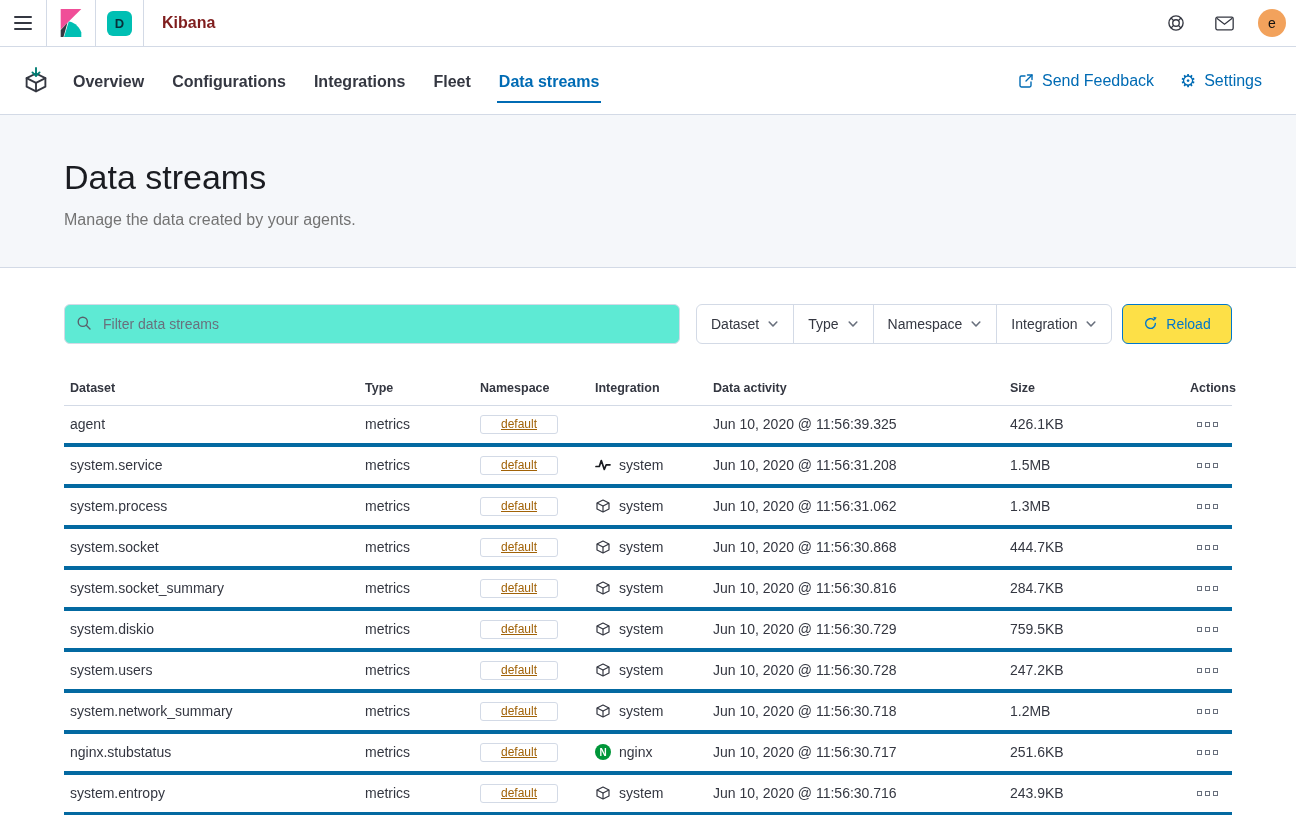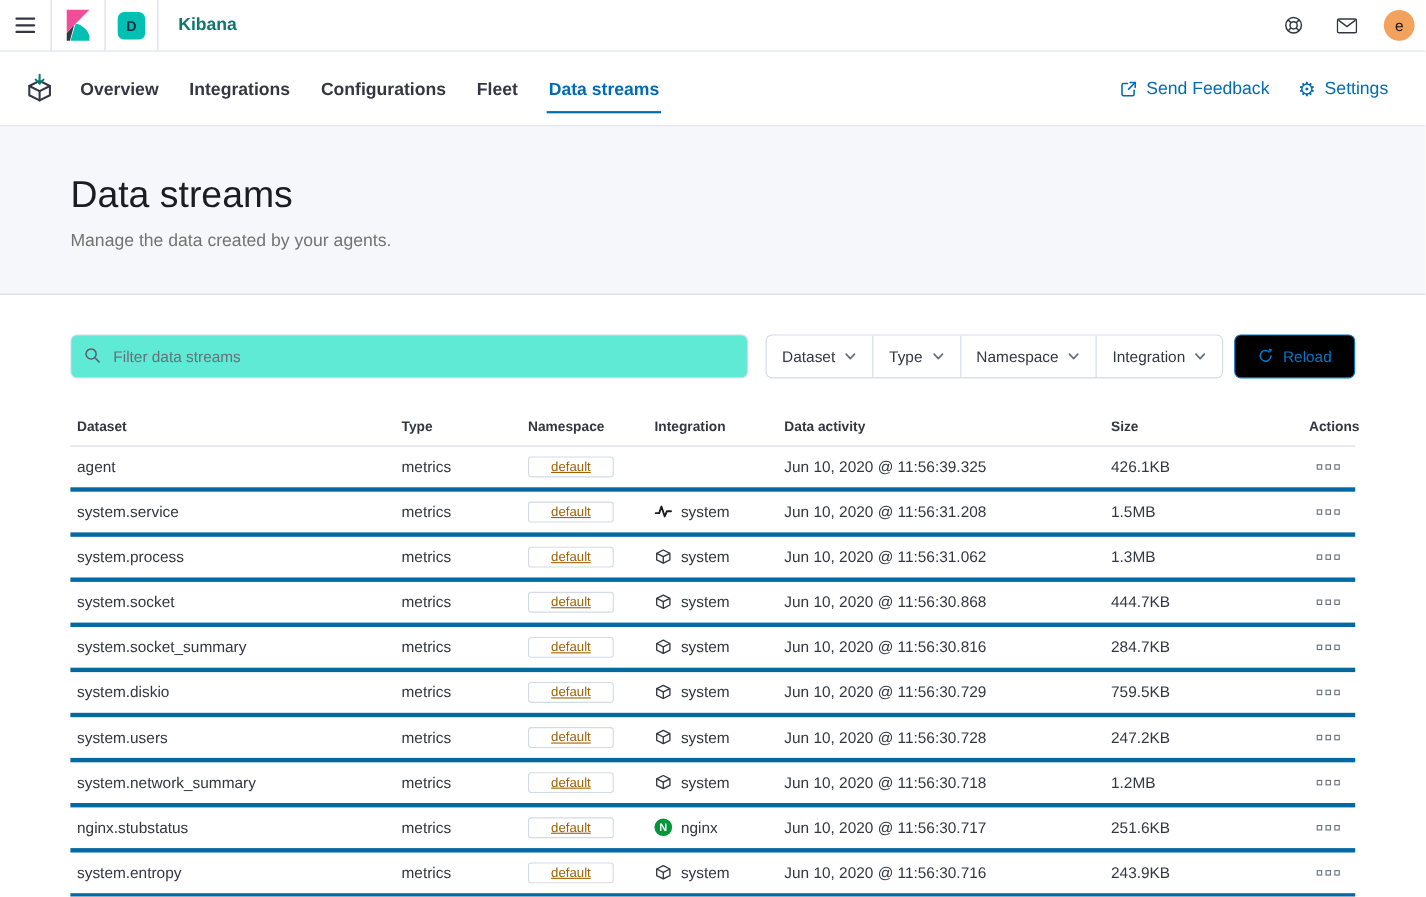--- a/index.html
+++ b/index.html
@@ -12,21 +12,21 @@
   
   .topbar { height:47px; background:#fff; border-bottom:1px solid #d3dae6; display:flex; align-items:stretch; }
   .tb-sec { display:flex; align-items:center; justify-content:center; }
   .tb-border-r { border-right:1px solid #d3dae6; }
   .tb-border-l { border-left:1px solid #d3dae6; }
   .hamburger-btn { width:47px; background:none; border:none; border-right:1px solid #d3dae6; cursor:pointer; display:flex; flex-direction:column; gap:3.5px; align-items:center; justify-content:center; }
   .hamburger-btn i { display:block; width:18px; height:2.4px; background:#343741; border-radius:1px; }
   .logo-sec { width:49px; cursor:pointer; }
   .space-sec { width:48px; cursor:pointer; }
   .space-badge { width:25px; height:25px; border-radius:6px; background:#00BFB3; color:#07303a; font-size:13px; font-weight:700; display:flex; align-items:center; justify-content:center; }
-  .breadcrumb { padding:0 18px; font-size:16px; font-weight:600; color:#0f766e; }
+  .breadcrumb { padding:0 18px; font-size:16px; font-weight:600; color:#7f1d1d; }
   .tb-right { margin-left:auto; display:flex; align-items:stretch; }
   .tb-icon-btn { width:48px; background:none; border:none; cursor:pointer; display:flex; align-items:center; justify-content:center; }
   .avatar { width:28px; height:28px; border-radius:50%; background:#F2A25C; color:#111; font-size:14px; display:flex; align-items:center; justify-content:center; }
   
   .nav { height:68px; background:#fff; border-bottom:1px solid #d3dae6; display:flex; align-items:center; padding-right:34px; }
   .nav-appicon { padding-left:21px; display:flex; align-items:center; }
   .tabs { display:flex; gap:24px; margin-left:20px; align-items:flex-start; height:100%; }
   .tab { font-size:16px; font-weight:700; color:#343741; background:none; border:none; cursor:pointer; padding:26px 2px 10px; border-bottom:2px solid transparent; font-family:inherit; }
   .tab.active { color:#006BB4; border-bottom-color:#006BB4; }
   .nav-actions { margin-left:auto; display:flex; gap:26px; align-items:center; }
@@ -39,21 +39,21 @@
   
   .content { padding:36px 64px 0; }
   .filter-row { display:flex; align-items:center; }
   .search-box { position:relative; width:616px; }
   .search-box input { width:100%; height:40px; border:1px solid #d3dae6; border-radius:6px; background:#5eead4; padding:0 12px 0 38px; font-size:14px; color:#343741; font-family:inherit; outline:none; }
   .search-box input::placeholder { color:#69707D; }
   .search-icon { position:absolute; left:12px; top:11px; }
   .filter-group { margin-left:16px; display:flex; height:40px; border:1px solid #d3dae6; border-radius:6px; background:#fff; overflow:hidden; }
   .filter-btn { display:flex; gap:8px; align-items:center; padding:0 14px; background:none; border:none; border-right:1px solid #d3dae6; font-size:14px; color:#343741; cursor:pointer; font-family:inherit; }
   .filter-btn:last-child { border-right:none; }
-  .reload-btn { margin-left:auto; min-width:110px; height:40px; border:1px solid #0077CC; border-radius:6px; background:#000000; color:#0077CC; font-size:14px; font-weight:500; display:flex; gap:8px; align-items:center; justify-content:center; cursor:pointer; font-family:inherit; }
+  .reload-btn { margin-left:auto; min-width:110px; height:40px; border:1px solid #0077CC; border-radius:6px; background:#fde047; color:#0077CC; font-size:14px; font-weight:500; display:flex; gap:8px; align-items:center; justify-content:center; cursor:pointer; font-family:inherit; }
   
   .table { margin-top:28px; }
   .thead, .trow { display:grid; grid-template-columns:295px 115px 115px 118px 297px 180px 1fr; align-items:center; }
   .thead { padding:9px 0 10px; border-bottom:1px solid #d3dae6; }
   .th { font-size:12.5px; font-weight:700; color:#343741; padding-left:6px; }
   .th.right { justify-self:end; padding-right:8px; }
   .trow { height:41px; border-bottom:4px solid #0369a1; font-size:14px; }
   .cell { padding-left:6px; }
   .badge { display:inline-block; padding:1px 20px 2px; border:1px solid #d3dae6; border-radius:3px; background:#fff; font-size:12px; color:#a16207;text-decoration:underline; }
   .c-int { display:flex; align-items:center; gap:8px; }
@@ -116,22 +116,22 @@
         <path d="M16 18 V27"></path>
       </g>
       <g stroke="#017D73" stroke-width="2">
         <line x1="16" y1="2" x2="16" y2="10.5"></line>
         <polyline points="12.2,6.8 16,10.6 19.8,6.8"></polyline>
       </g>
     </svg>
   </div>
   <div class="tabs">
     <button class="tab">Overview</button>
+    <button class="tab">Configurations</button>
     <button class="tab">Integrations</button>
-    <button class="tab">Configurations</button>
     <button class="tab">Fleet</button>
     <button class="tab active">Data streams</button>
   </div>
   <div class="nav-actions">
     <button class="nav-link">
       <svg width="16" height="16" viewBox="0 0 16 16" fill="none" stroke="#006BB4" stroke-width="1.4" stroke-linecap="round" stroke-linejoin="round">
         <path d="M7 3 H3.4 C2.6 3 2 3.6 2 4.4 V12.6 C2 13.4 2.6 14 3.4 14 H11.6 C12.4 14 13 13.4 13 12.6 V9"></path>
         <polyline points="9.5,2 14,2 14,6.5"></polyline>
         <line x1="14" y1="2" x2="8" y2="8"></line>
       </svg>

